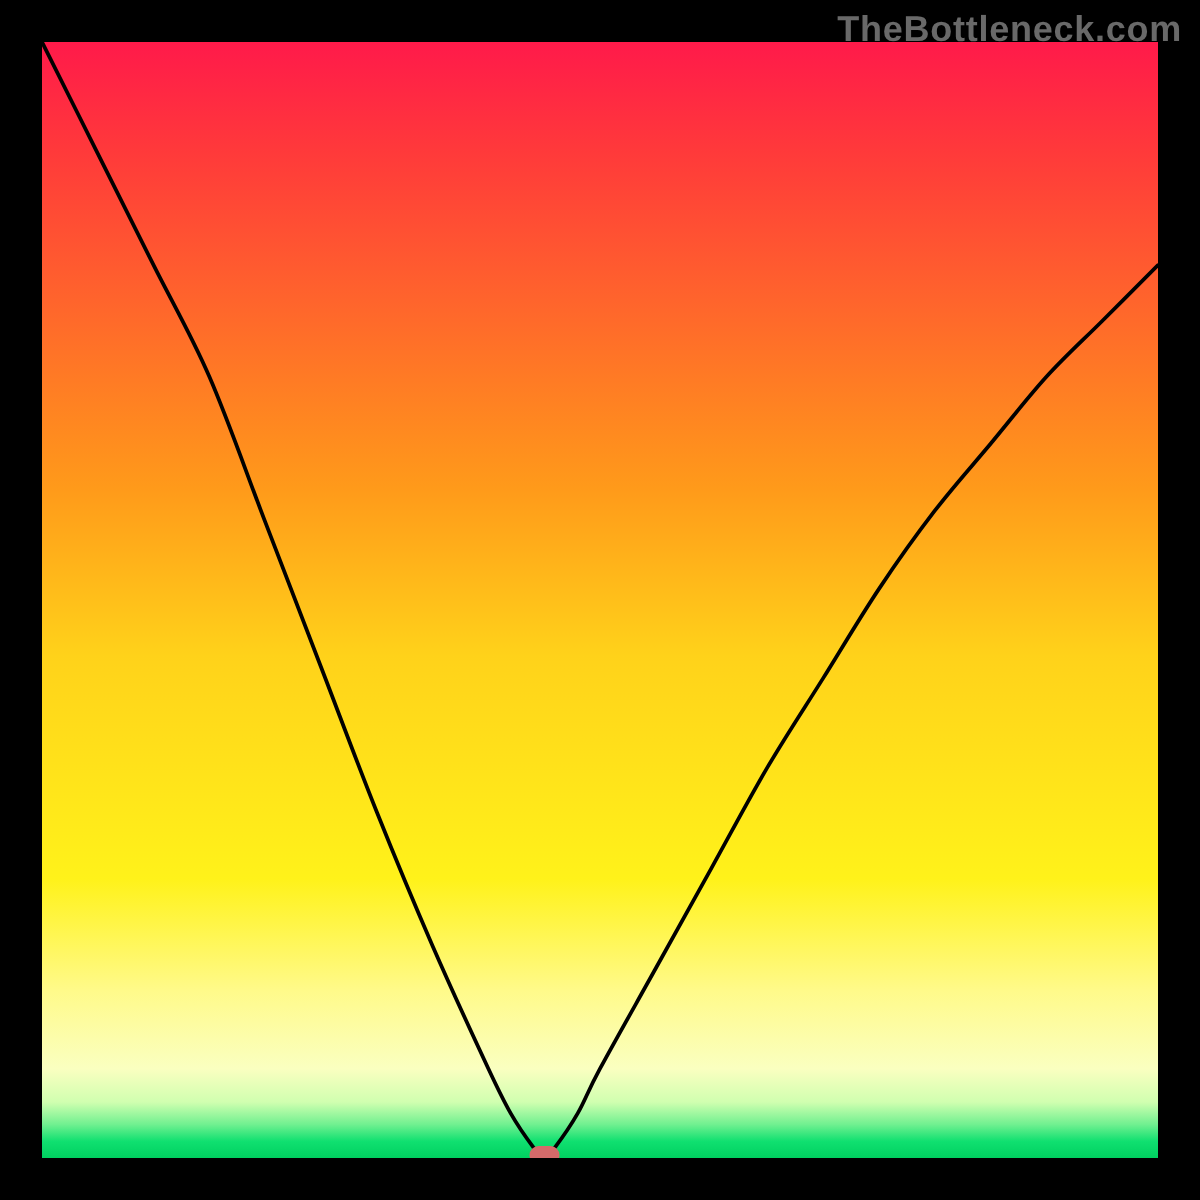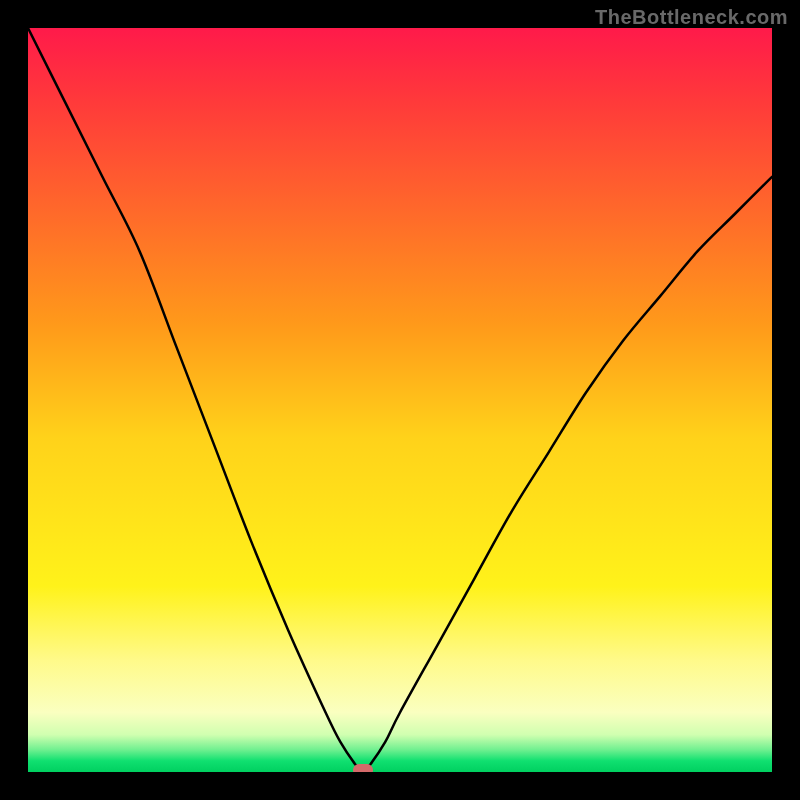--- a/index.html
+++ b/index.html
@@ -41,21 +41,21 @@
       #70f090 97%,
       #10e070 98.5%,
       #00d060 100%
     );
   }
   .watermark {
     position: absolute;
     top: 6px;
     right: 12px;
     font-family: Arial, Helvetica, sans-serif;
-    font-size: 20px;
+    font-size: 24px;
     font-weight: bold;
     color: #696969;
     letter-spacing: 0.5px;
   }
   .curve-svg {
     position: absolute;
     left: 0;
     top: 0;
     width: 100%;
     height: 100%;

